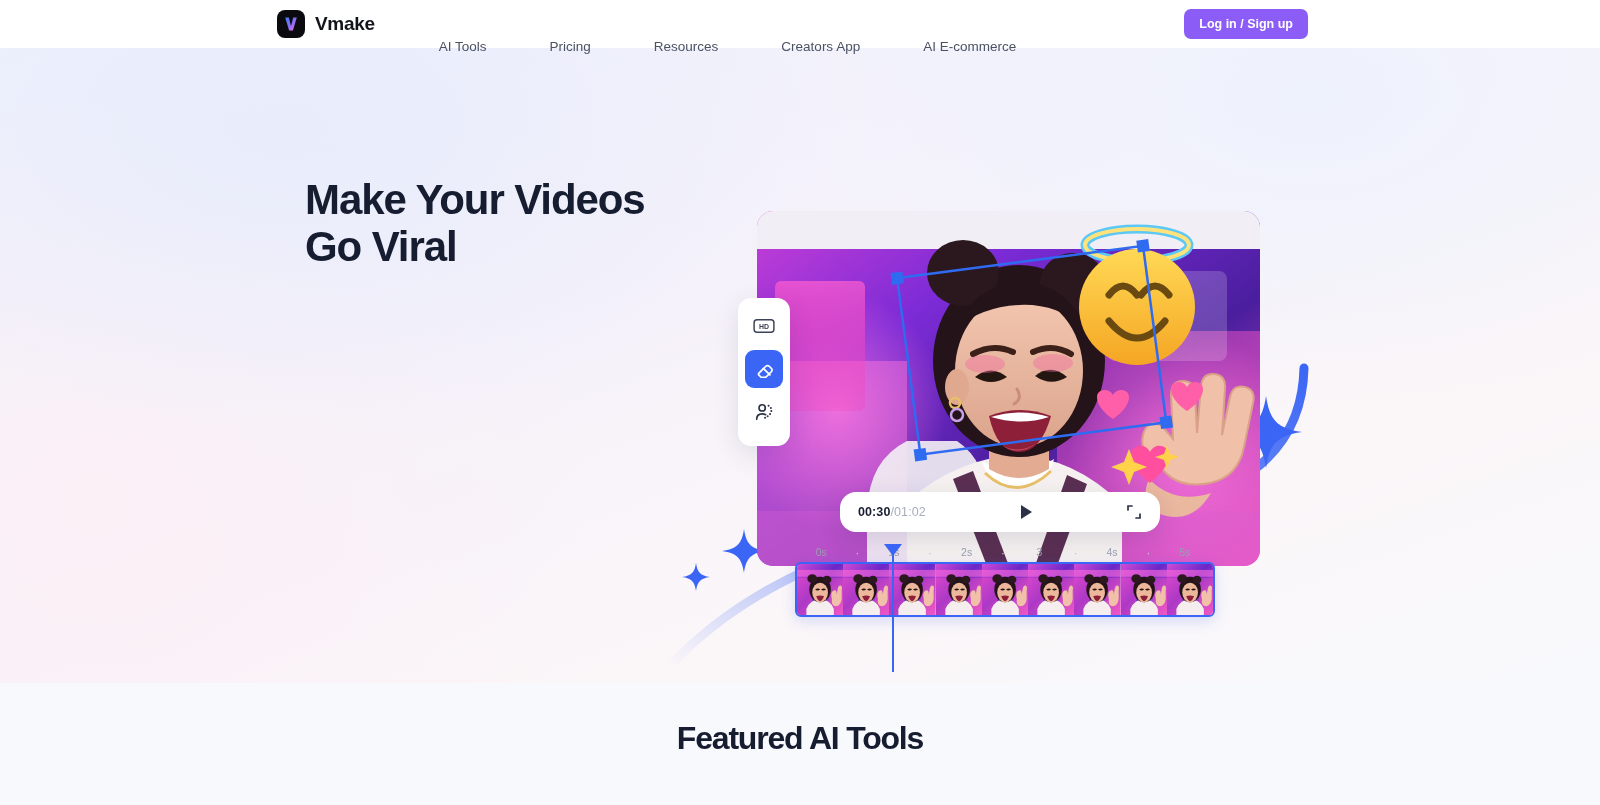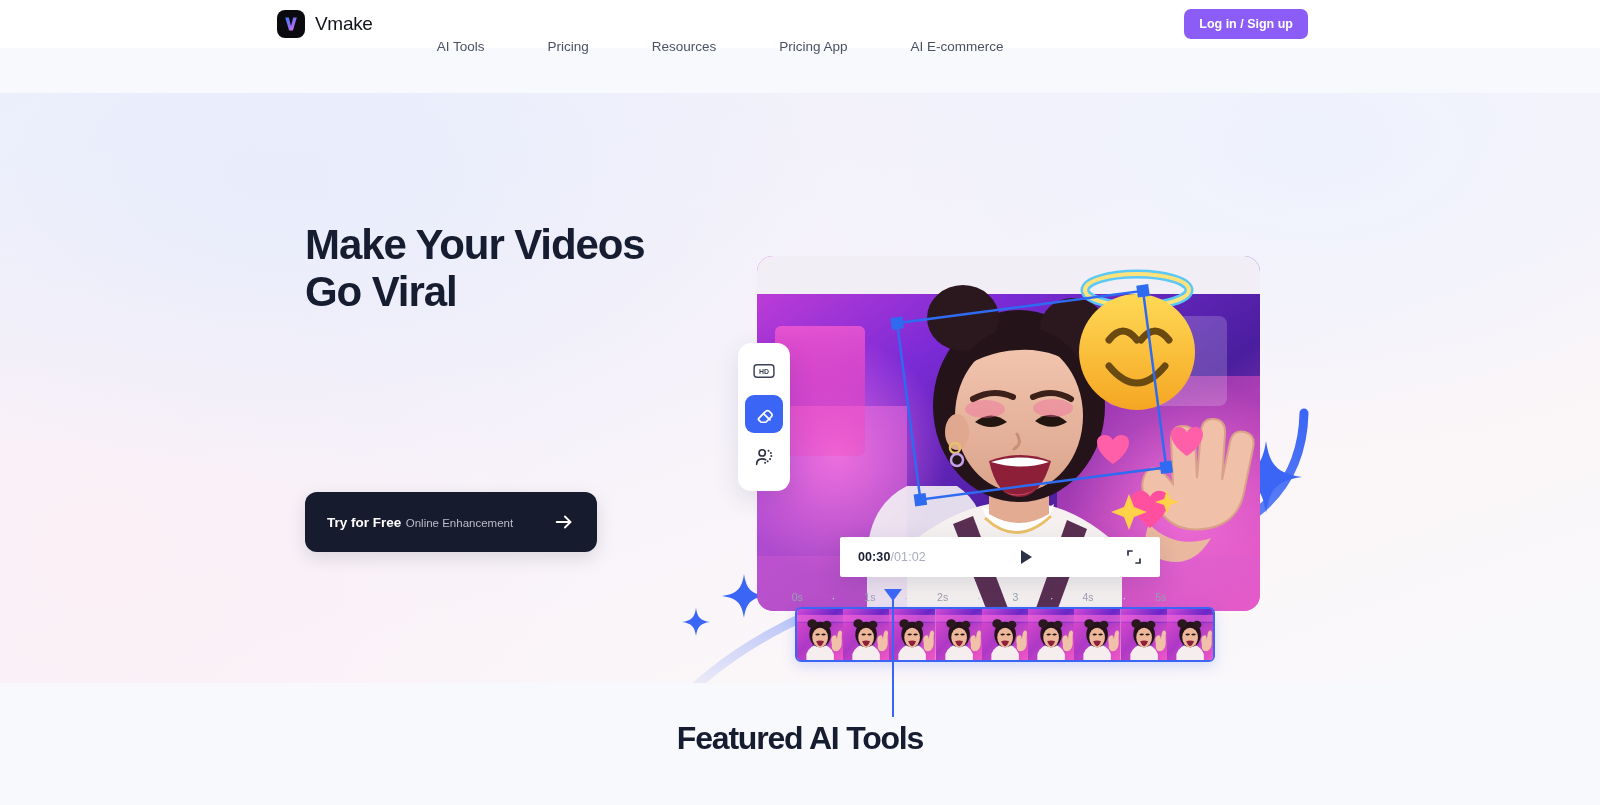--- a/index.html
+++ b/index.html
@@ -27,21 +27,21 @@
     margin-left: 277px;
   }
   .logo-mark {
     width: 28px; height: 28px;
     border-radius: 8px;
     background: #0b0b0f;
     display: flex; align-items: center; justify-content: center;
   }
   .brand-name {
     font-size: 19px;
-    font-weight: 400;
+    font-weight: 700;
     letter-spacing: -0.3px;
     color: #12141c;
   }
   .nav-links {
     display: flex;
     align-items: center;
     margin-left: 64px;
   }
   .nav-link {
     font-size: 13.5px;
@@ -72,21 +72,20 @@
   
   .hero {
     position: relative;
     height: 635px;
     overflow: hidden;
     background:
       radial-gradient(900px 520px at 18% 12%, #e8ecfb 0%, rgba(232,236,251,0) 62%),
       radial-gradient(760px 640px at 6% 72%, #fbf0f6 0%, rgba(251,240,246,0) 65%),
       radial-gradient(900px 520px at 82% 8%, #eef2fd 0%, rgba(238,242,253,0) 60%),
       linear-gradient(160deg, #eef1fc 0%, #f6f2fa 42%, #fbf6f8 70%, #f8f9fc 100%);
-    margin-top: 45px;
   }
 
   .hero-copy { position: absolute; left: 305px; top: 128px; width: 420px; }
   .headline {
     font-size: 42px;
     line-height: 47px;
     font-weight: 700;
     letter-spacing: -1.1px;
     color: #171d30;
     white-space: pre-line;
@@ -164,34 +163,34 @@
     cursor: pointer;
     margin-bottom: 5px;
   }
   .tool-btn.active { background: #3b66f5; }
 
   .player-bar {
     position: absolute;
     left: 180px; top: 396px;
     width: 320px; height: 40px;
     background: #ffffff;
-    border-radius: 2px;
+    border-radius: 16px;
     display: flex; align-items: center;
     padding: 0 18px;
     box-shadow: 0 8px 24px rgba(40,50,90,0.13);
     z-index: 14;
   }
   .time { font-size: 12.5px; font-weight: 700; color: #171d30; letter-spacing: 0.1px; }
   .time .total { font-weight: 400; color: #a8adbb; }
   .play-btn { flex: none; margin: 0 auto; width: 18px; height: 18px; cursor: pointer; display:flex; align-items:center; justify-content:center; }
   .fs-btn { flex: none; width: 16px; height: 16px; cursor: pointer; }
 
   .ruler {
     position: absolute;
-    left: 119px; top: 448px;
+    left: 143px; top: 448px;
     width: 400px; height: 16px;
     display: flex; align-items: center;
     z-index: 11;
   }
   .tick { flex: 1; text-align: center; font-size: 10.5px; color: #9aa0b1; }
   .tick.dot { color: #c3c8d6; font-size: 13px; }
 
   .playhead {
     position: absolute;
     left: 232px; top: 450px;
@@ -255,46 +254,34 @@
         <path d="M3.2 2.6 h3.6 L9 11 l2.2 -8.4 h3.6 L10.9 15.4 H7.1 Z" fill="url(#vg)"></path>
       </svg>
     </span>
     <span class="brand-name">Vmake</span>
   </div>
 
   <nav class="nav-links">
     <a class="nav-link">AI Tools</a>
     <a class="nav-link">Pricing</a>
     <a class="nav-link">Resources</a>
-    <a class="nav-link">Pricing App</a>
+    <a class="nav-link">Creators App</a>
     <a class="nav-link">AI E-commerce</a>
   </nav>
 
   <button class="login-btn">Log in / Sign up</button>
 </header>
 
 <section class="hero">
 
   <div class="hero-copy">
     <h1 class="headline">Make Your Videos
 Go Viral</h1>
   </div>
 
-  <div class="cta-primary">
-    <span class="txt">
-      <span class="t1">Try for Free</span>
-      <span class="t2">Online Enhancement</span>
-    </span>
-    <span class="arrow">
-      <svg viewBox="0 0 24 24" fill="none" stroke="#ffffff" stroke-width="2" stroke-linecap="round" stroke-linejoin="round">
-        <line x1="4" y1="12" x2="19" y2="12"></line>
-          <polyline points="13,6 19,12 13,18"></polyline>
-      </svg>
-    </span>
-  </div>
 
 
   <div class="visual">
 
     <svg class="swoosh" viewBox="0 0 680 520">
       <defs>
         <linearGradient id="sw" x1="0" y1="1" x2="1" y2="0">
           <stop offset="0%" stop-color="#3b66f5" stop-opacity="0"></stop>
           <stop offset="35%" stop-color="#3b66f5" stop-opacity="0.45"></stop>
           <stop offset="100%" stop-color="#3b66f5" stop-opacity="1"></stop>

